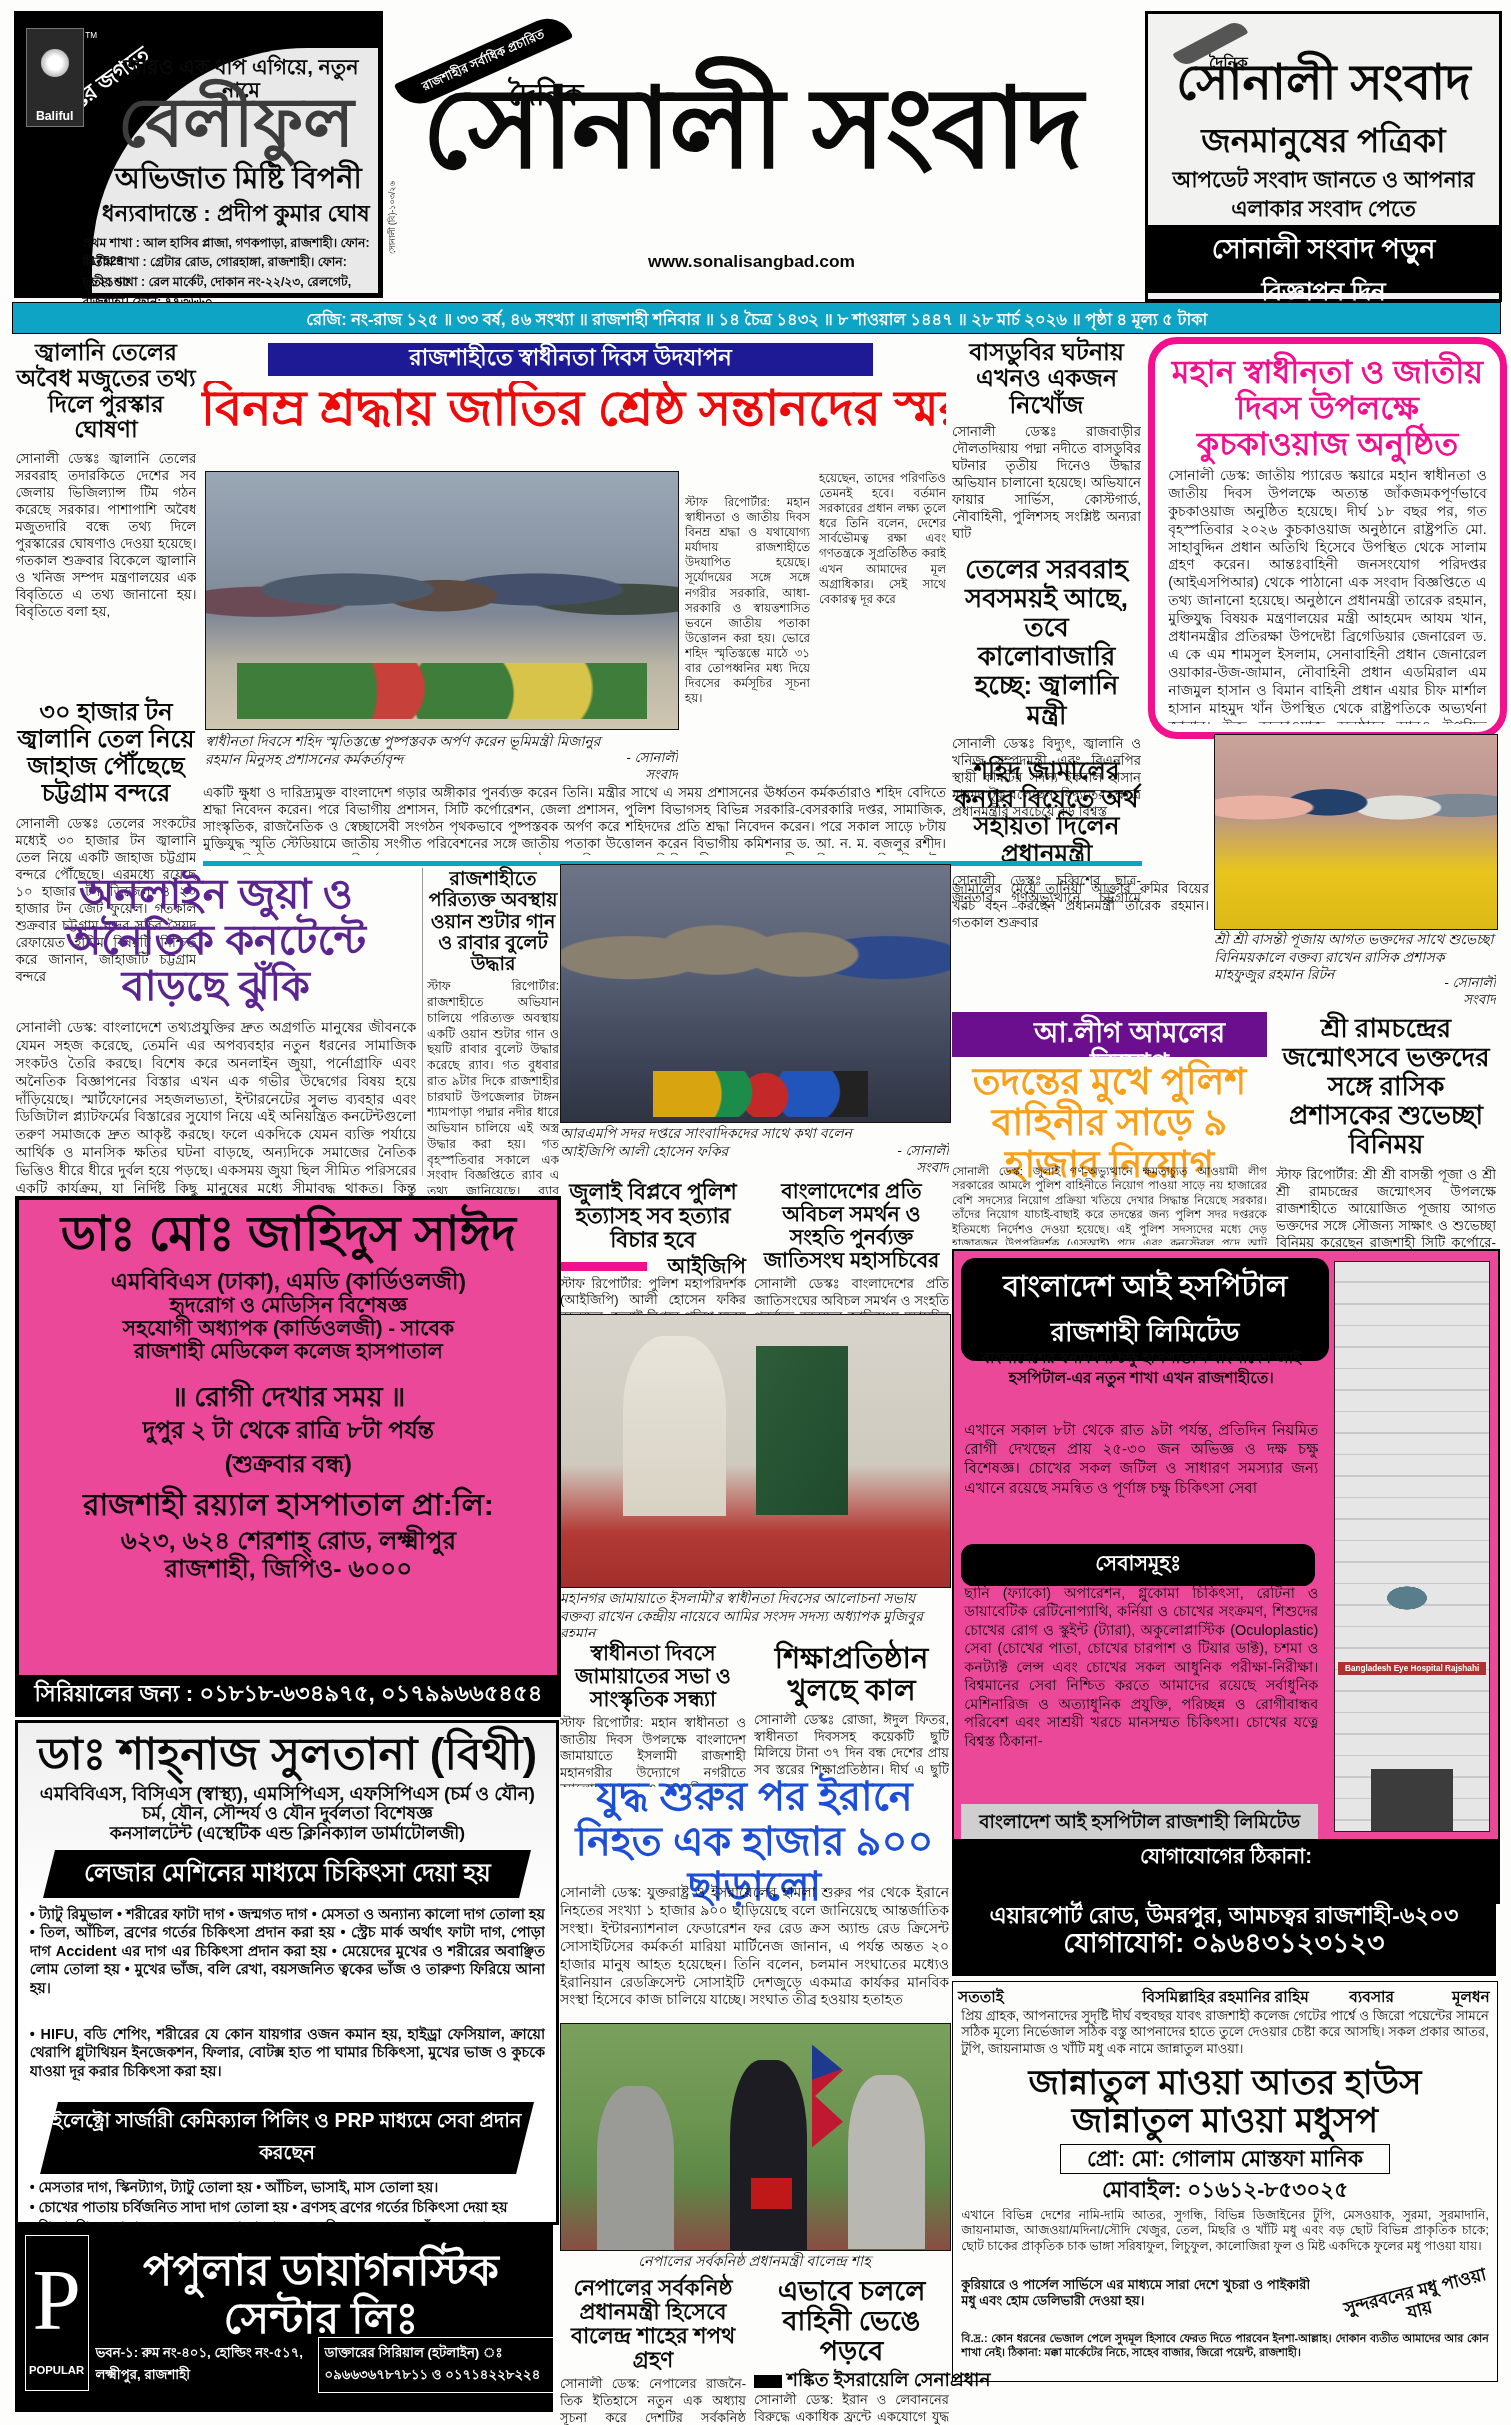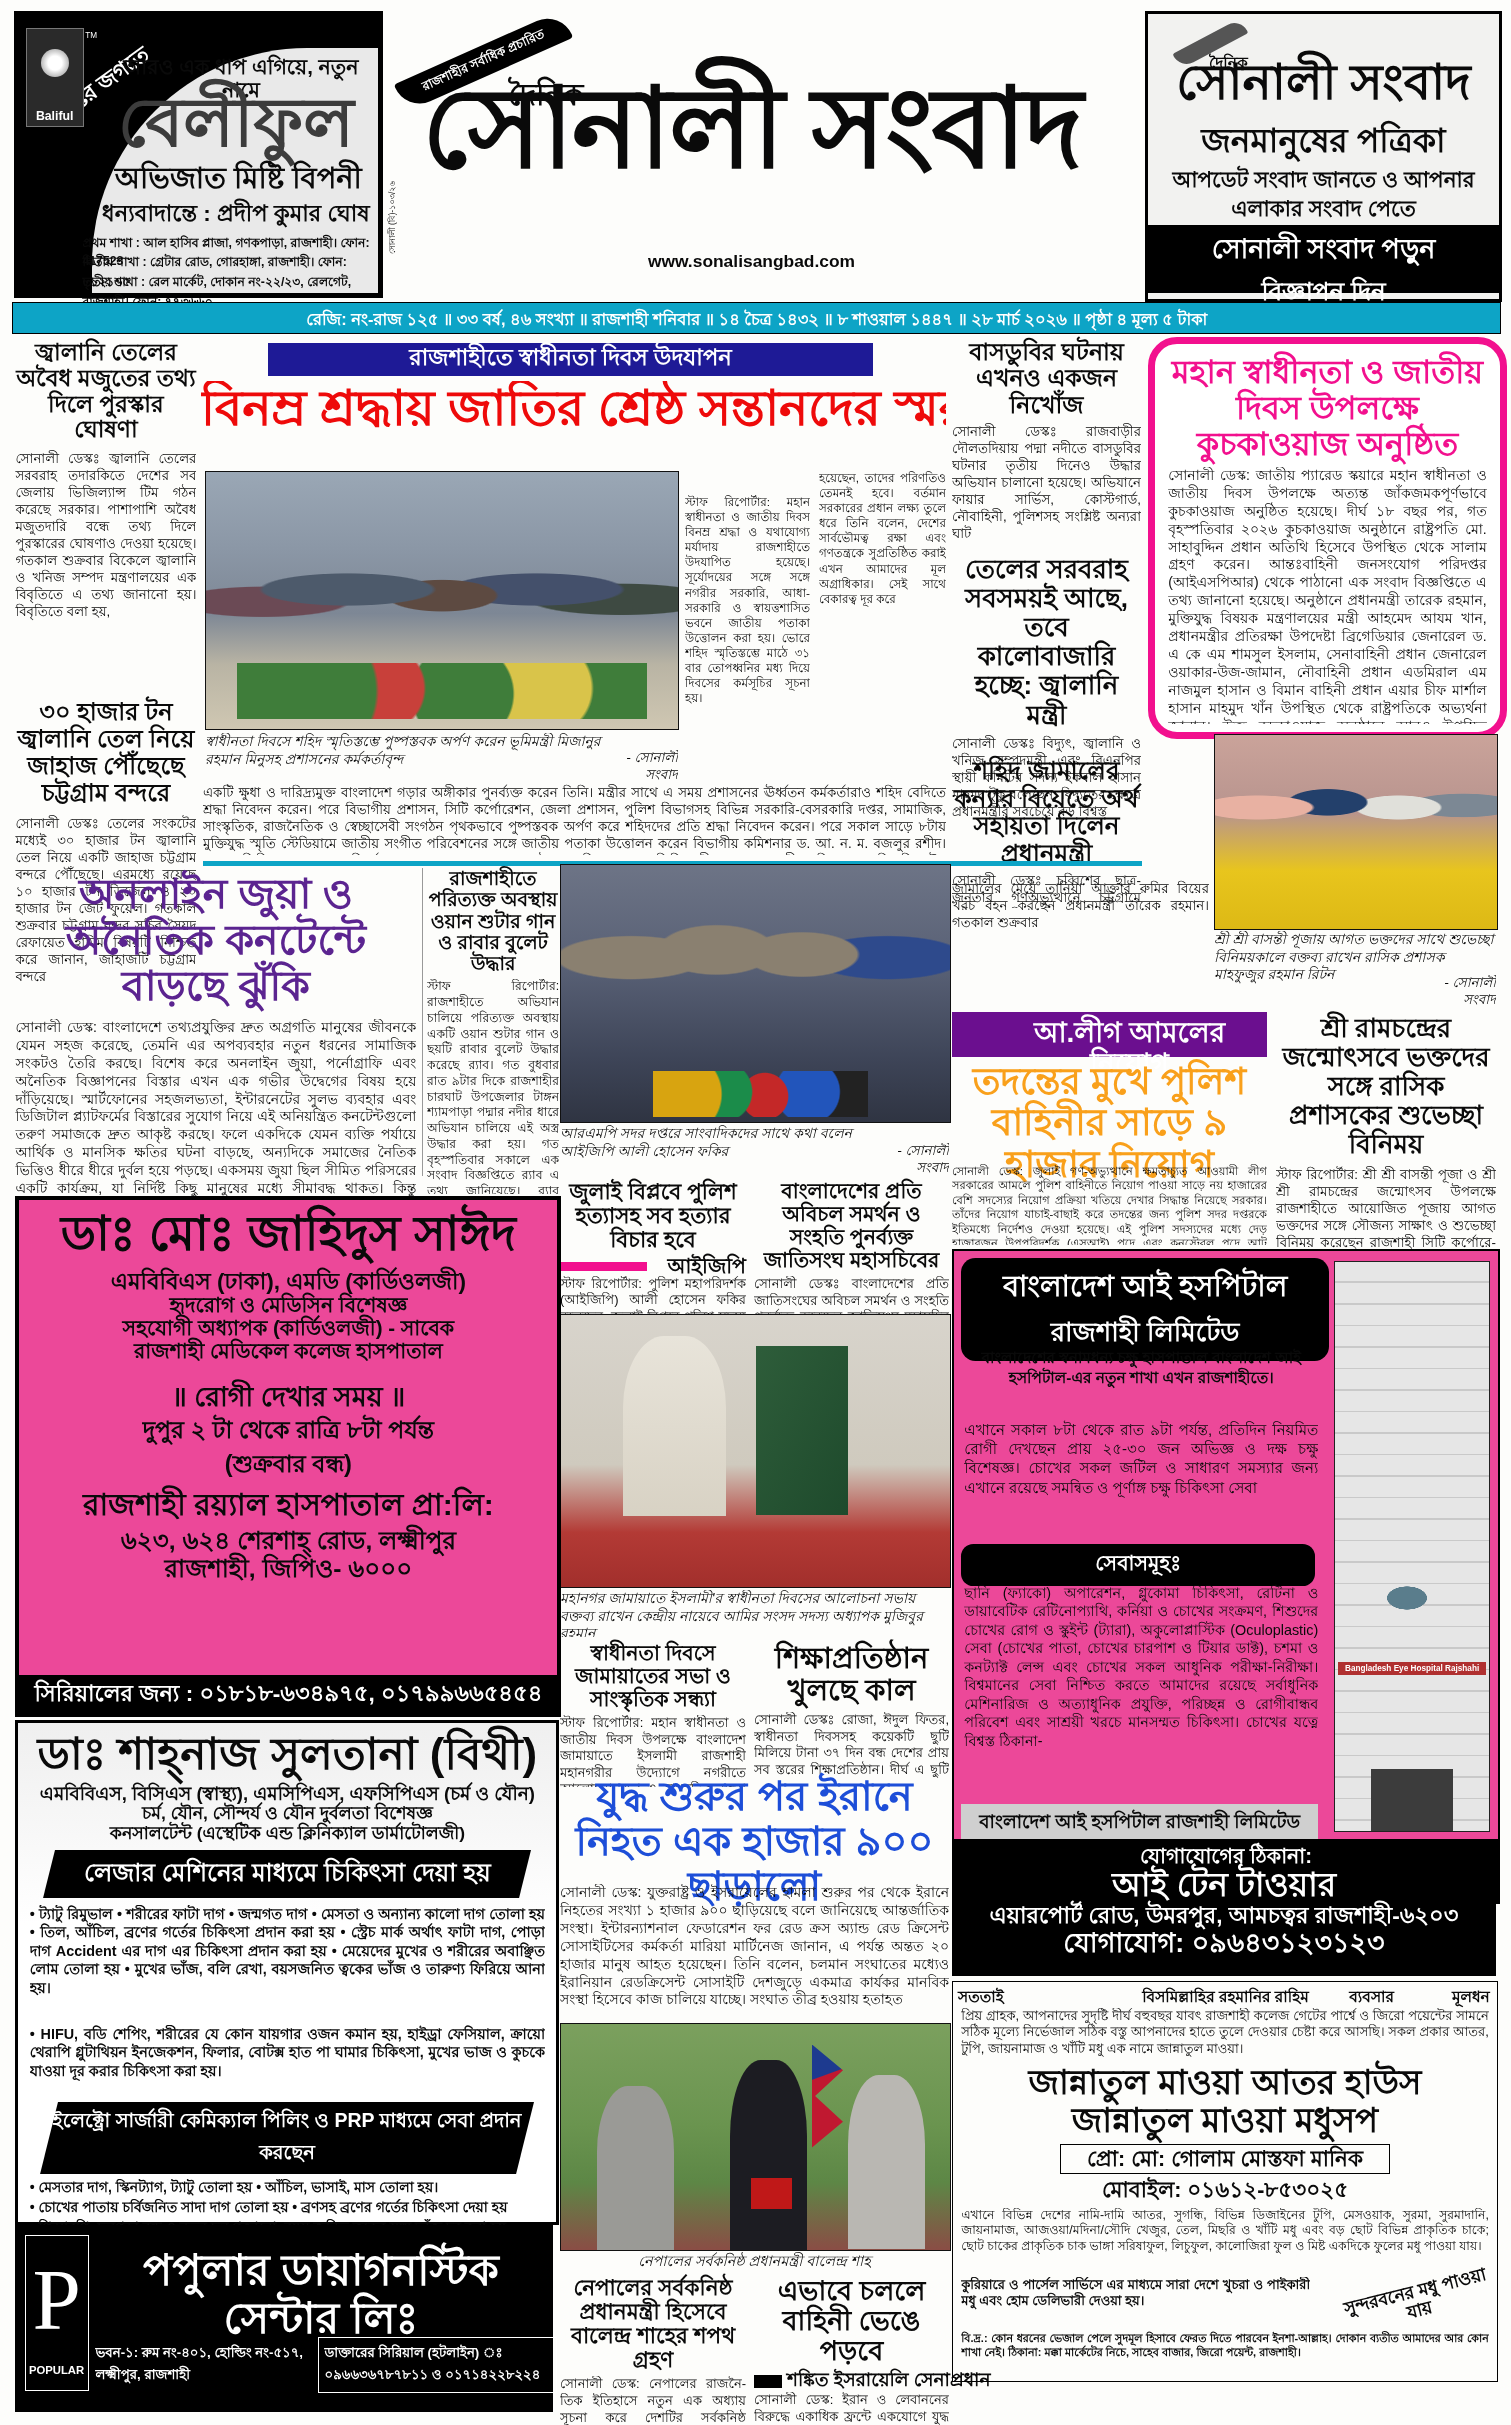--- a/index.html
+++ b/index.html
@@ -213,21 +213,20 @@
            repeating-linear-gradient(180deg,#e6e6e6 0 19.5px,#c9c9c9 19.5px 21.5px),linear-gradient(90deg,#bdbdbd 0 12%,#efefef 13% 70%,#9d9d9d 71% 100%);">
       <div class="abs" style="left:41px;top:318px;width:62px;height:36px;background:radial-gradient(ellipse,#5a7d8c 0 45%,transparent 46%);"></div>
       <div class="abs wh ctr" style="left:3.1px;top:400px;width:148px;background:#b03030;font-size:8.2px;font-weight:bold;padding:2.1px 0;">Bangladesh Eye Hospital Rajshahi</div>
       <div class="abs" style="left:36px;bottom:0;width:82px;height:62px;background:#3c3c3c;"></div>
     </div>
 
     <div class="abs banner" style="left:0;bottom:0;width:544px;height:63px;background:#000;">
       <span class="wh" style="font-size:20.5px;display:block;margin-top:2.1px;">যোগাযোগের ঠিকানা:</span>
     </div>
   </div>
-  <div class="abs wh hd" style="left:952px;top:1867px;width:544px;font-size:33px;z-index:3;">আই টেন টাওয়ার</div>
 
   <div class="abs" style="left:952px;top:1899px;width:544px;height:77px;background:#000;">
     <div class="wh hd" style="font-size:22.6px;padding-top:4.1px;">এয়ারপোর্ট রোড, উমরপুর, আমচত্বর রাজশাহী-৬২০৩</div>
     <div class="wh hd" style="font-size:27px;">যোগাযোগ: ০৯৬৪৩১২৩১২৩</div>
   </div>
 
   <div class="abs" style="left:952px;top:1981px;width:544px;height:399px;border:1.5px solid #000;">
     <div style="position:relative;height:23.6px;">
       <div class="abs" style="left:5.1px;top:3.1px;font-weight:bold;font-size:15.4px;">সততাই</div>
       <div class="abs ctr" style="left:144px;top:3.1px;width:257px;font-weight:bold;font-size:15.4px;">বিসমিল্লাহির রহমানির রাহিম</div>

